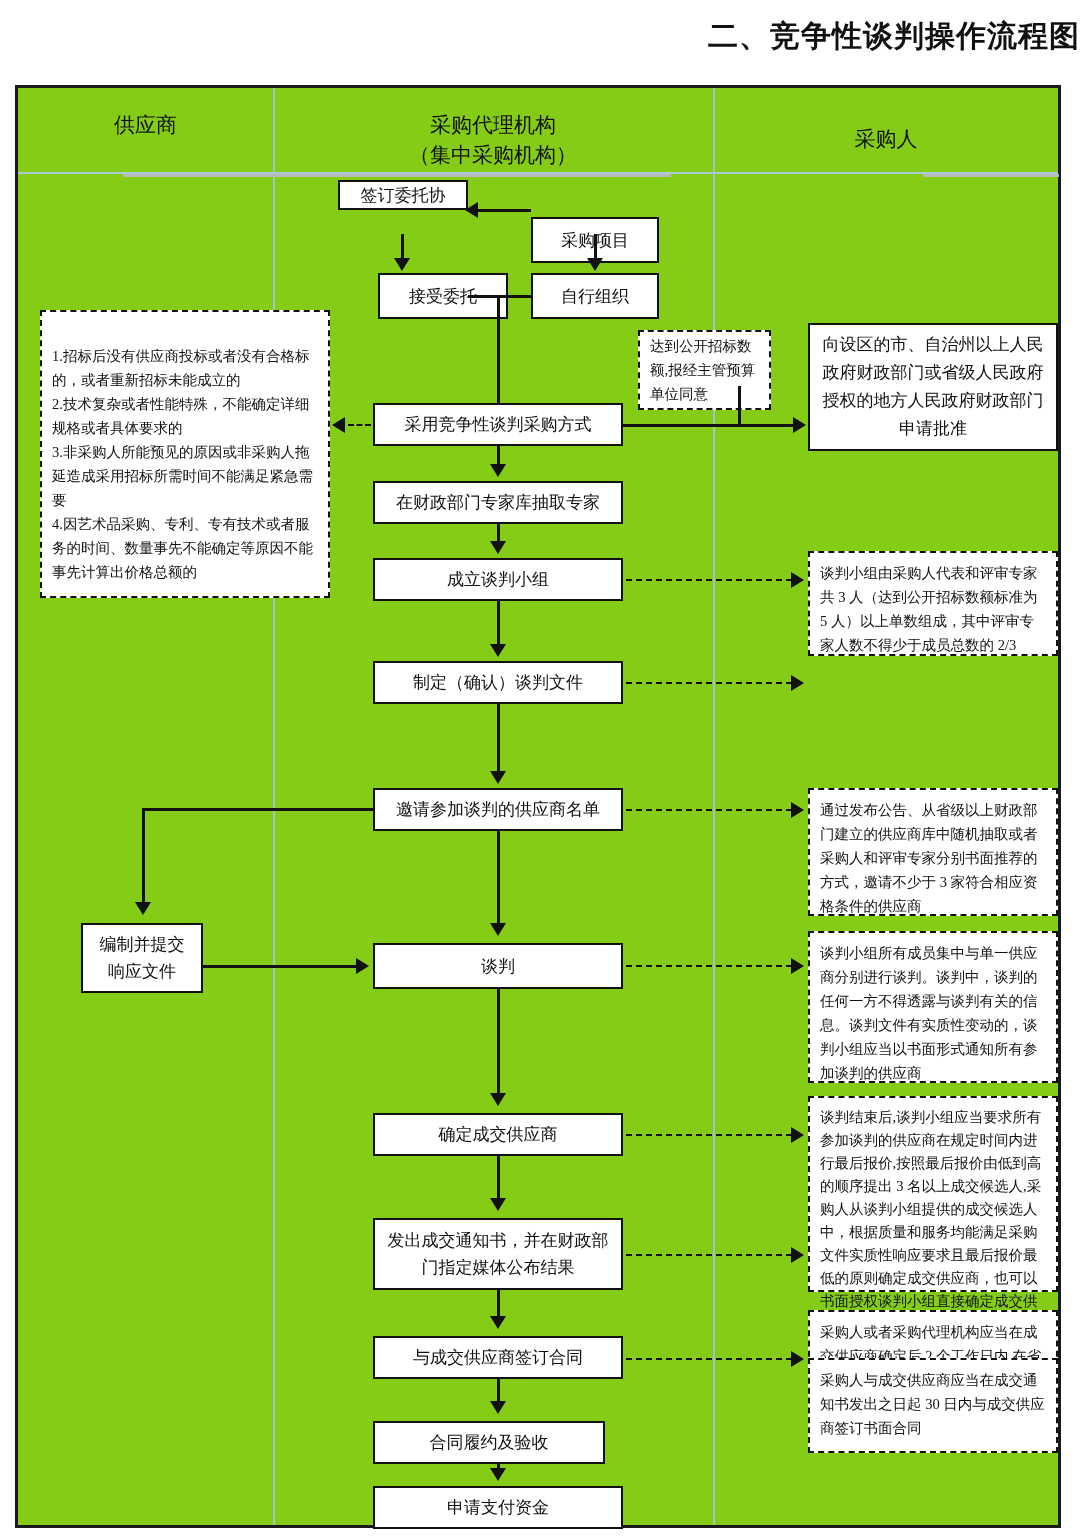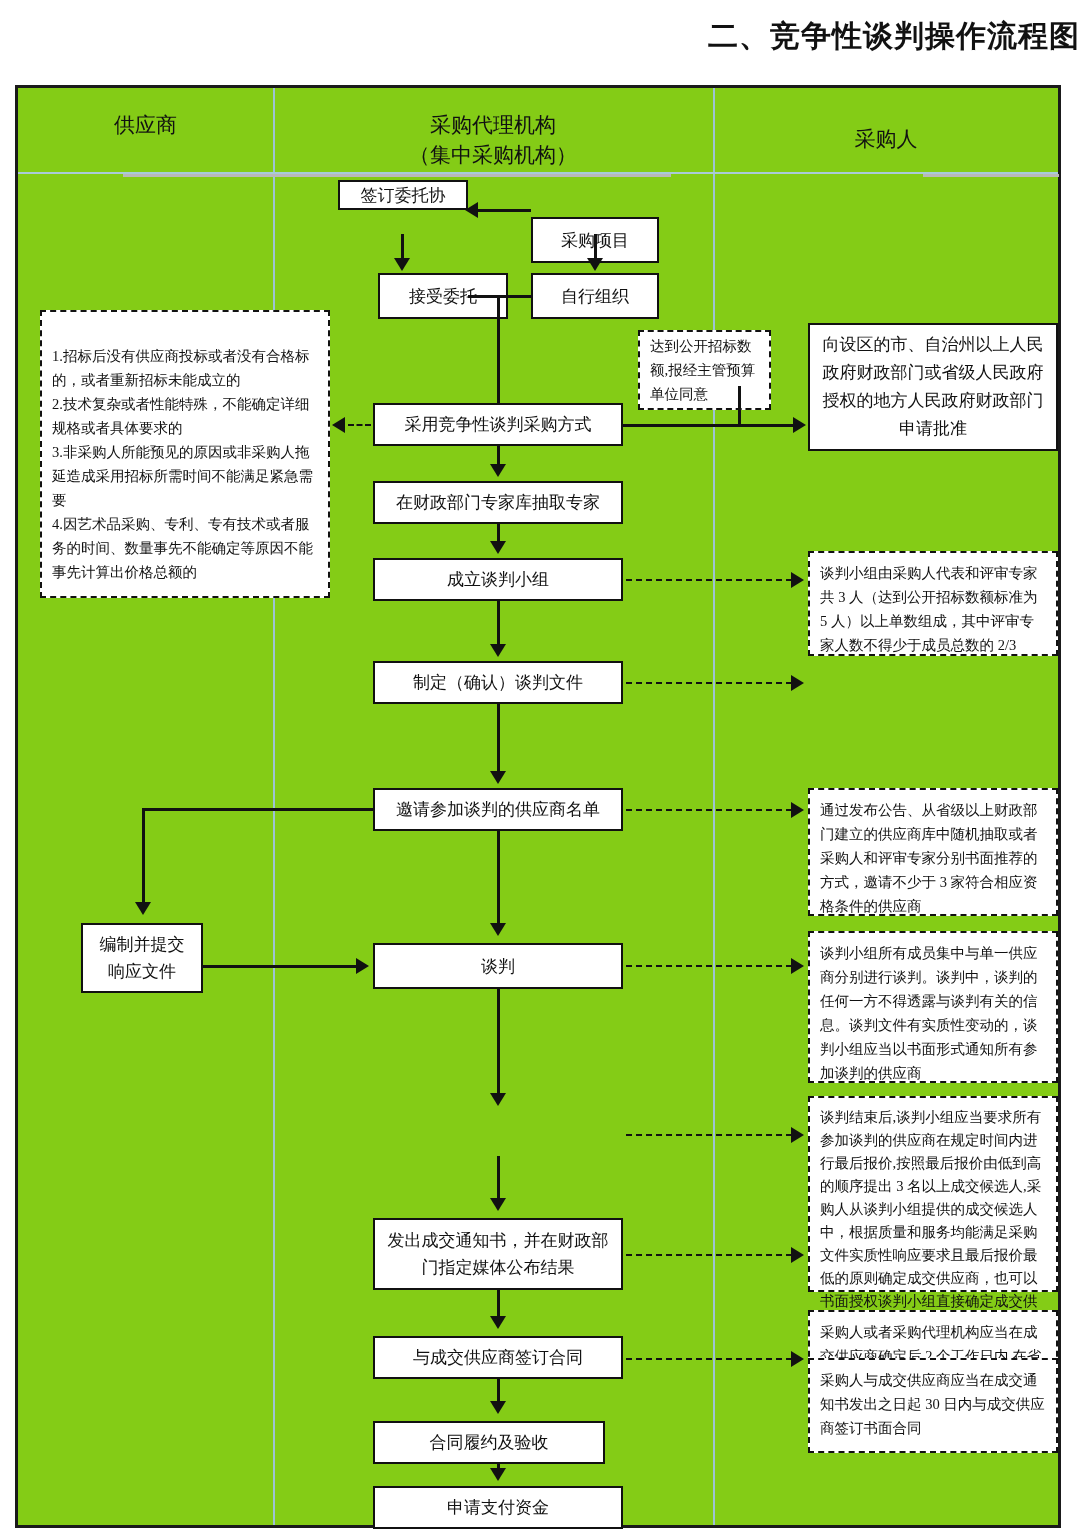--- a/index.html
+++ b/index.html
@@ -170,20 +170,23 @@
   </div>
   <div class="ln lnv" style="left:479px;top:616px;height:71px;"></div>
   <div class="arw arw-d" style="left:472px;top:683px;"></div>
 
   <div class="box" style="left:355px;top:855px;width:250px;height:46px;">
     <span>谈判</span>
   </div>
   <div class="ln lnv" style="left:479px;top:743px;height:96px;"></div>
   <div class="arw arw-d" style="left:472px;top:835px;"></div>
 
+  <div class="box" style="left:355px;top:1025px;width:250px;height:43px;">
+    <span>确定成交供应商</span>
+  </div>
   <div class="ln lnv" style="left:479px;top:901px;height:108px;"></div>
   <div class="arw arw-d" style="left:472px;top:1005px;"></div>
 
   <div class="box" style="left:355px;top:1130px;width:250px;height:72px;line-height:27px;">
     <span>发出成交通知书，并在财政部门指定媒体公布结果</span>
   </div>
   <div class="ln lnv" style="left:479px;top:1068px;height:46px;"></div>
   <div class="arw arw-d" style="left:472px;top:1110px;"></div>
 
   <div class="box" style="left:355px;top:1248px;width:250px;height:43px;">

